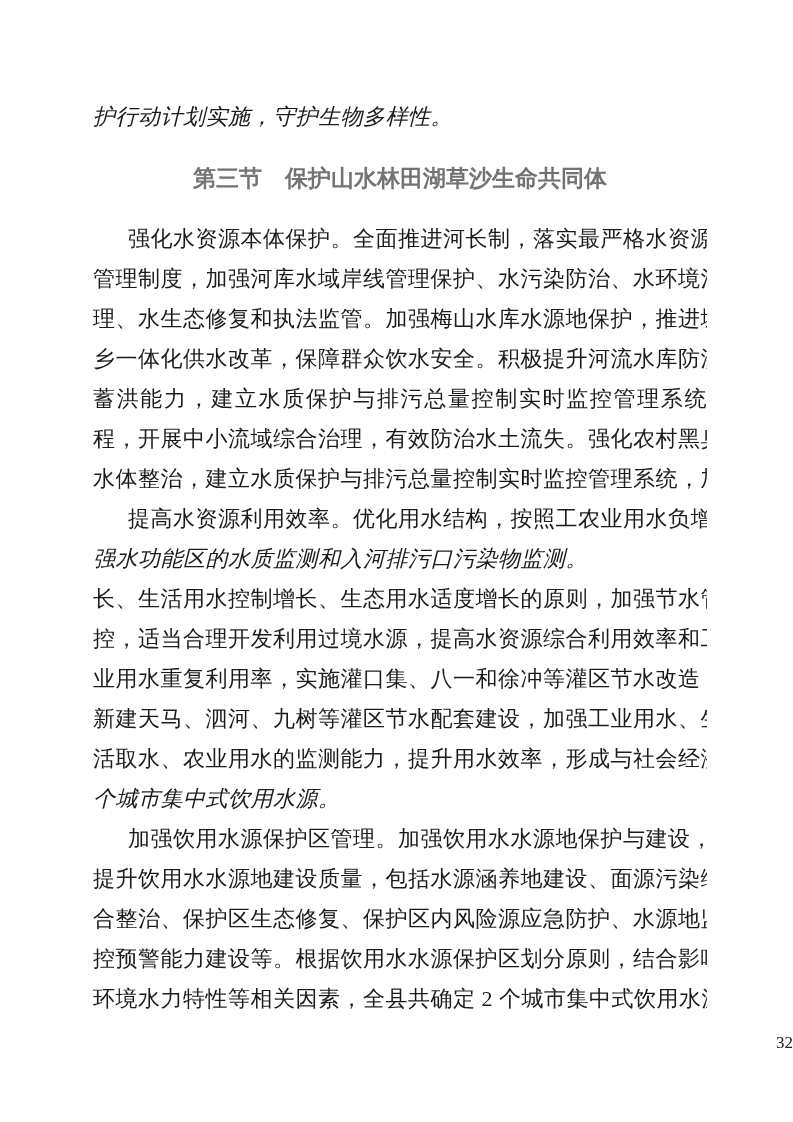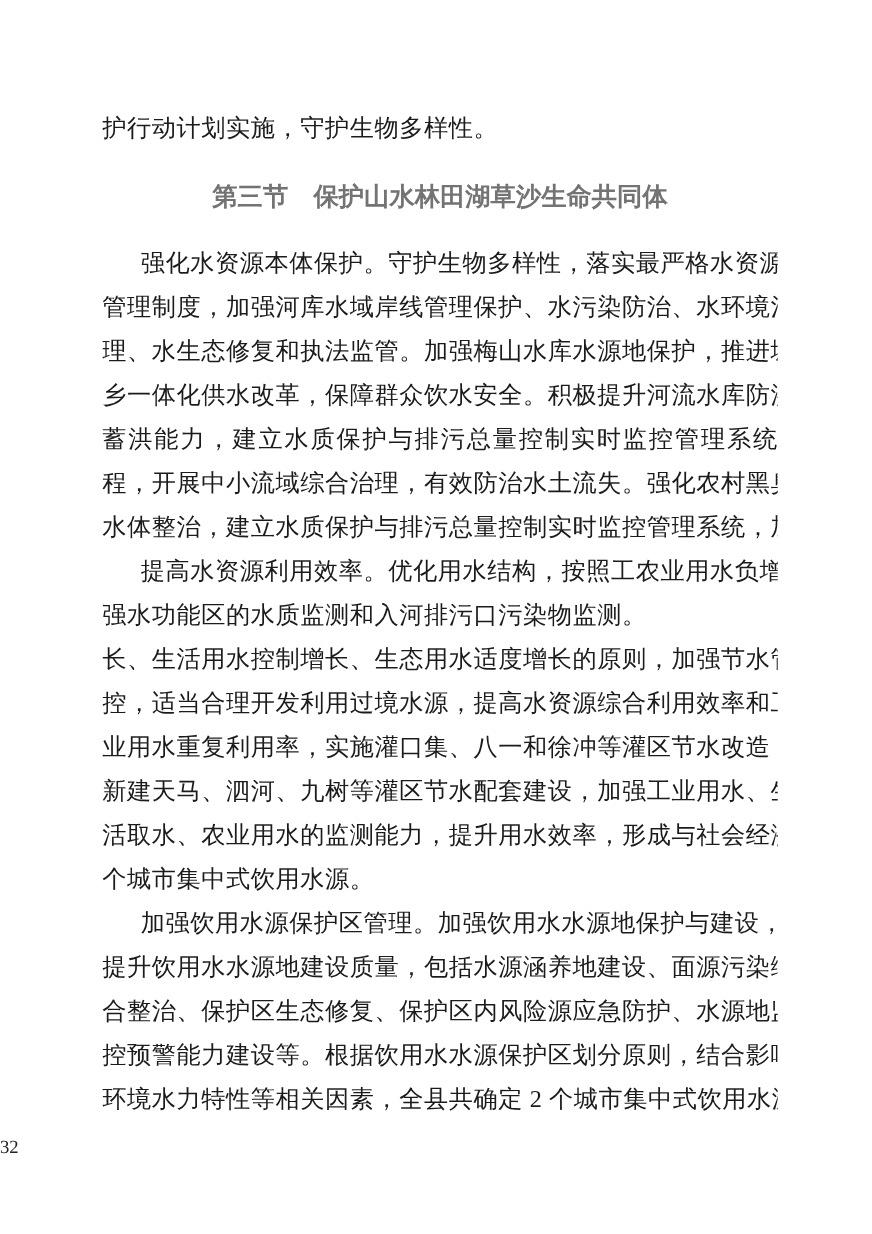--- a/index.html
+++ b/index.html
@@ -31,53 +31,54 @@
     text-align-last: justify;
     overflow: hidden;
     white-space: nowrap;
   }
   .line.indent {
     padding-left: 35px;
   }
   .line.para-end {
     text-align: center;
     text-align-last: left;
+    font-style: italic;
   }
   .heading {
     font-family: "Liberation Sans", sans-serif;
     font-weight: 700;
     font-size: 23px;
     height: 40px;
     line-height: 40px;
     text-align: center;
     margin: 21px 0;
     color: #737373;
   }
   .page-number {
     position: absolute;
     left: 0;
     top: 1033px;
     width: 100%;
-    text-align: left;
+    text-align: right;
     font-family: "Liberation Serif", serif;
     font-size: 17px;
     color: #222222;
   }
 </style>
 </head>
 <body>
 
 <div class="page">
   <div class="text-column">
 
     <div class="line para-end">护行动计划实施，守护生物多样性。</div>
 
     <div class="heading">第三节　保护山水林田湖草沙生命共同体</div>
 
-    <div class="line indent">强化水资源本体保护。守护生物多样性，落实最严格水资源</div>
+    <div class="line indent">强化水资源本体保护。全面推进河长制，落实最严格水资源</div>
     <div class="line">管理制度，加强河库水域岸线管理保护、水污染防治、水环境治</div>
     <div class="line">理、水生态修复和执法监管。加强梅山水库水源地保护，推进城</div>
     <div class="line">乡一体化供水改革，保障群众饮水安全。积极提升河流水库防洪</div>
     <div class="line">蓄洪能力，建立水质保护与排污总量控制实时监控管理系统</div>
     <div class="line">程，开展中小流域综合治理，有效防治水土流失。强化农村黑臭</div>
     <div class="line">水体整治，建立水质保护与排污总量控制实时监控管理系统，加</div>
     <div class="line indent">提高水资源利用效率。优化用水结构，按照工农业用水负增</div>
 
     <div class="line para-end">强水功能区的水质监测和入河排污口污染物监测。</div>
     <div class="line">长、生活用水控制增长、生态用水适度增长的原则，加强节水管</div>

